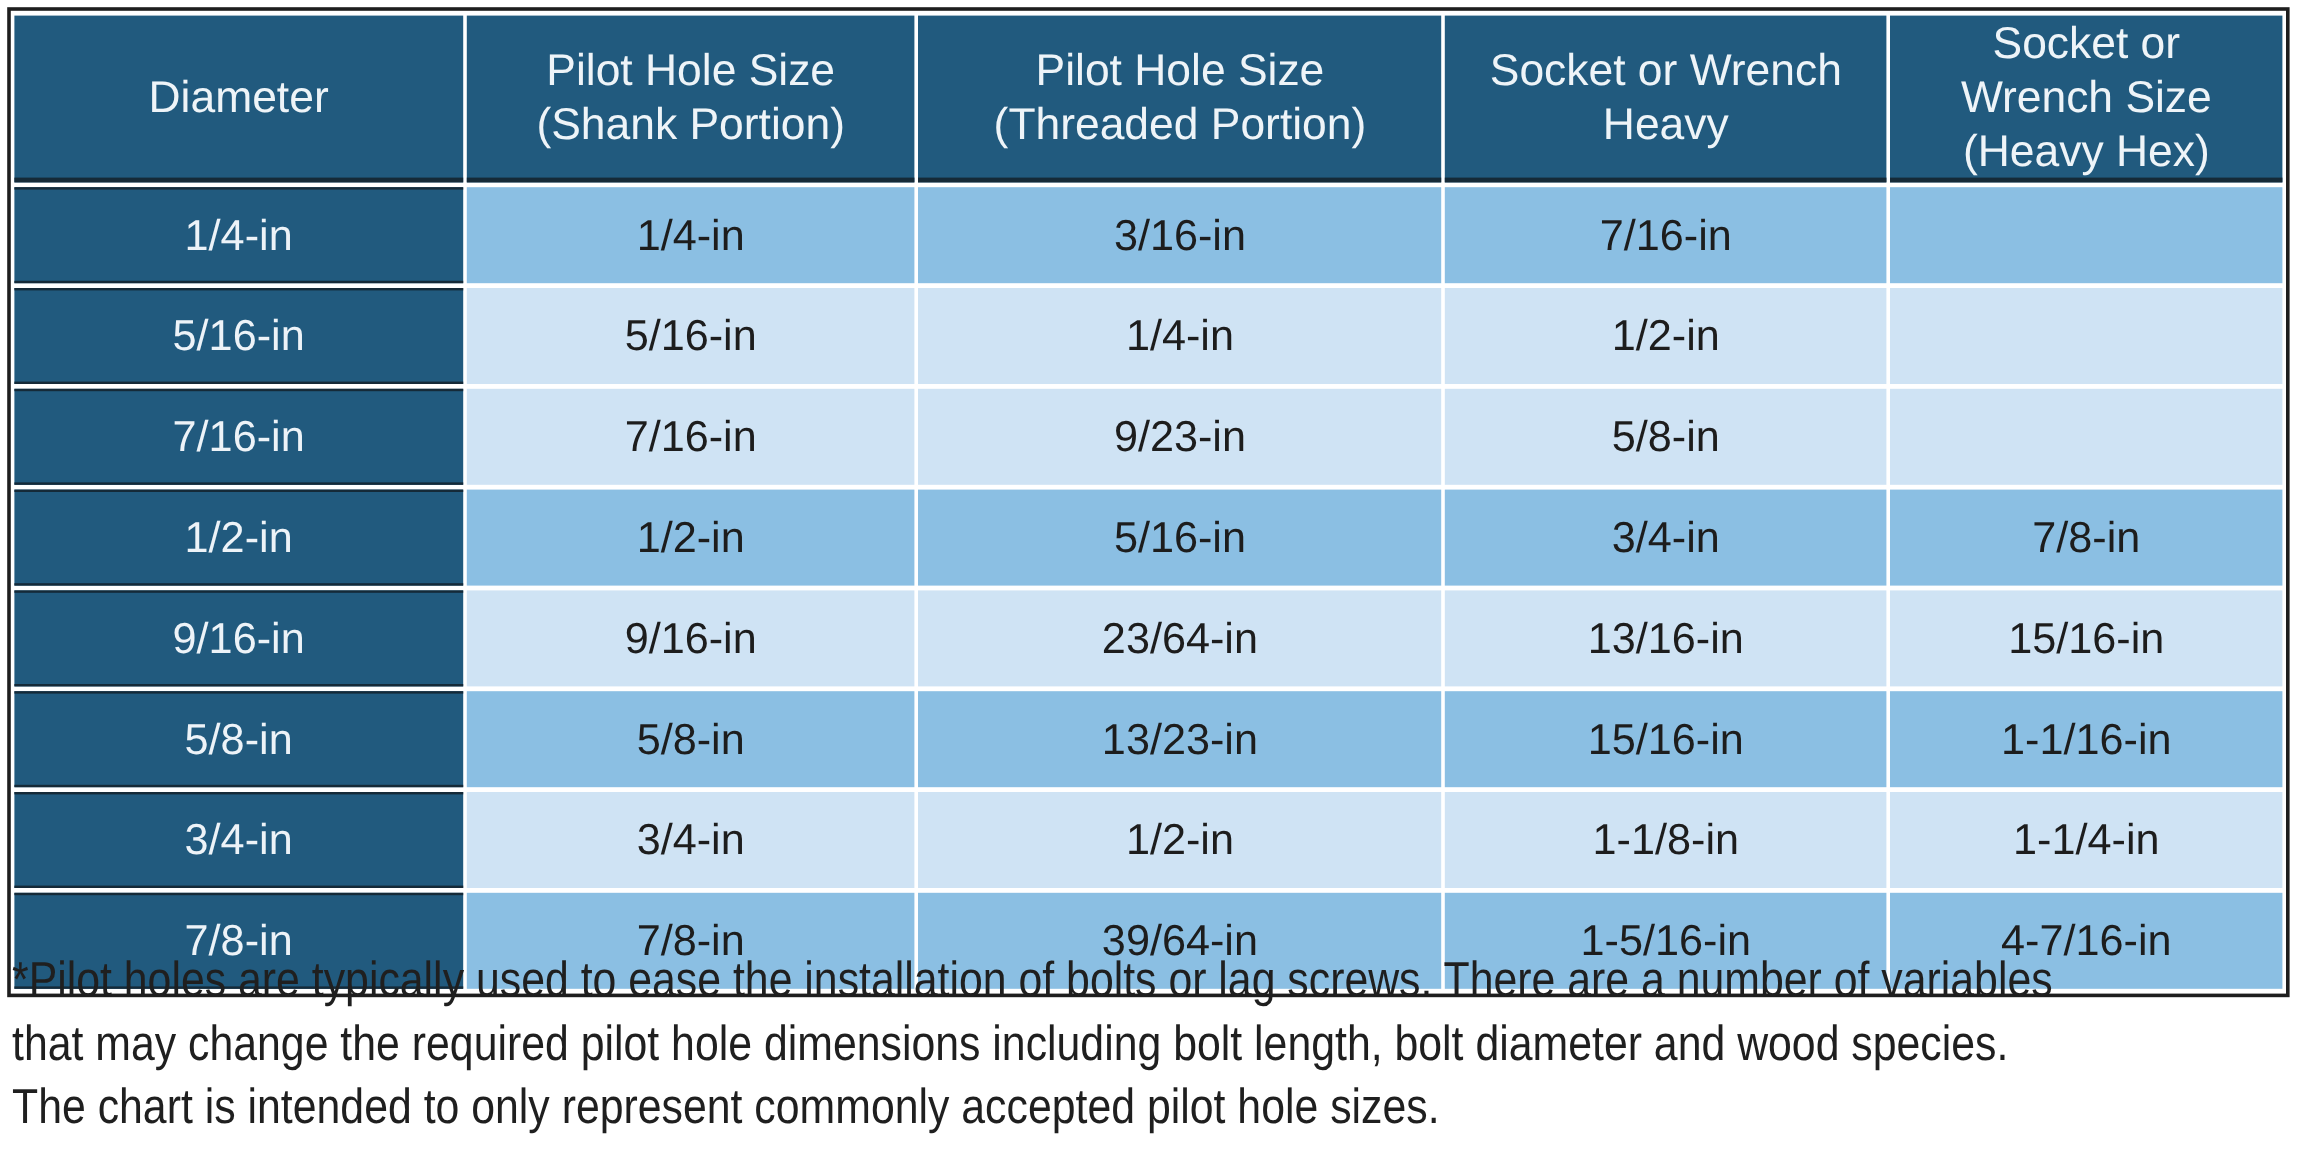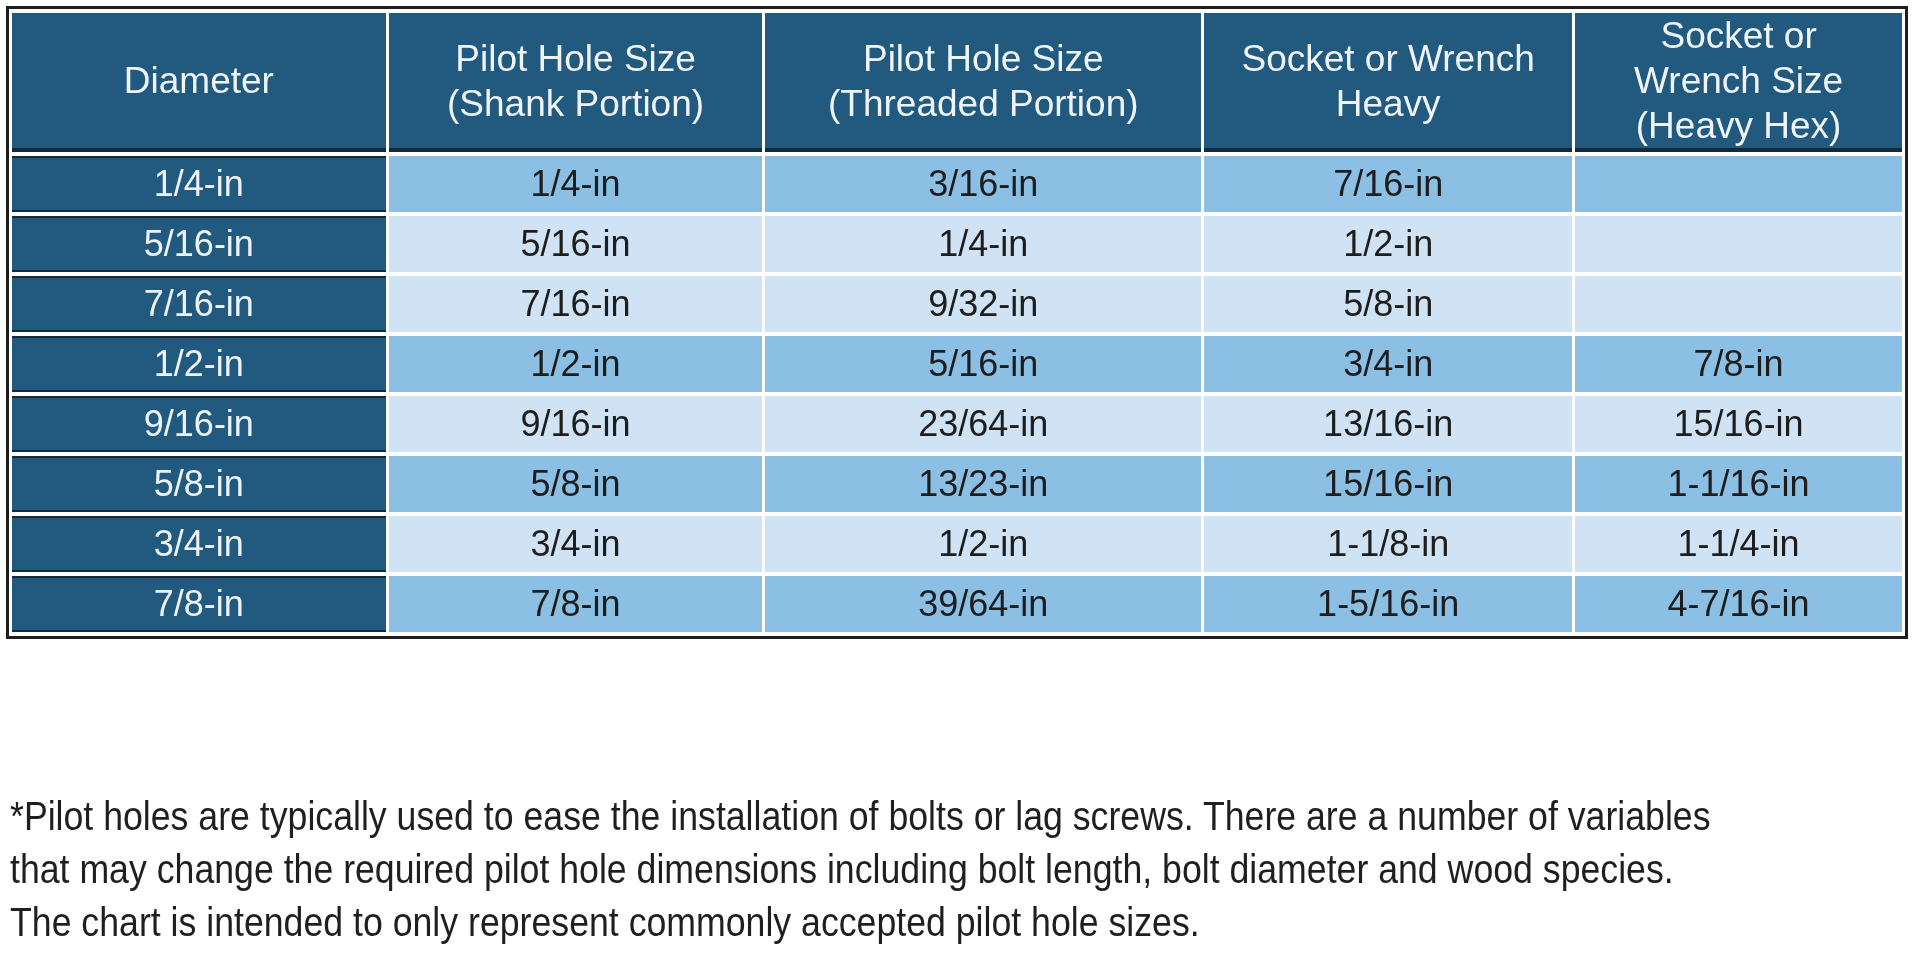--- a/index.html
+++ b/index.html
@@ -23,21 +23,21 @@
   th {
     background: #215a7e; color: #eef4f8;
     font-size: 37px; font-weight: normal; line-height: 1.22;
     height: 116px; text-align: center; vertical-align: middle;
     border-bottom: 4px solid #152a38; padding: 0 4px;
   }
   th span { display: block; }
 
   td {
     font-size: 36px; height: 52px; text-align: center; vertical-align: middle;
-    color: #1d1d1d; padding: 0 4px; overflow: hidden; white-space: nowrap;
+    color: #1d1d1d; padding: 12px 4px; overflow: hidden; white-space: nowrap;
   }
   td.diam {
     background: #215a7e; color: #edf3f8;
     border-top: 2px solid #152a38; border-bottom: 2px solid #152a38;
   }
   tr.odd  td.data { background: #8bbfe3; }
   tr.even td.data { background: #cfe3f4; }
 
   .footnote {
     position: absolute; left: 10px; top: 790px;
@@ -96,21 +96,21 @@
         <tr class="even">
           <td class="diam">5/16-in</td>
           <td class="data">5/16-in</td>
           <td class="data">1/4-in</td>
           <td class="data">1/2-in</td>
           <td class="data"></td>
         </tr>
         <tr class="even">
           <td class="diam">7/16-in</td>
           <td class="data">7/16-in</td>
-          <td class="data">9/32-in</td>
+          <td class="data">9/23-in</td>
           <td class="data">5/8-in</td>
           <td class="data"></td>
         </tr>
         <tr class="odd">
           <td class="diam">1/2-in</td>
           <td class="data">1/2-in</td>
           <td class="data">5/16-in</td>
           <td class="data">3/4-in</td>
           <td class="data">7/8-in</td>
         </tr>

